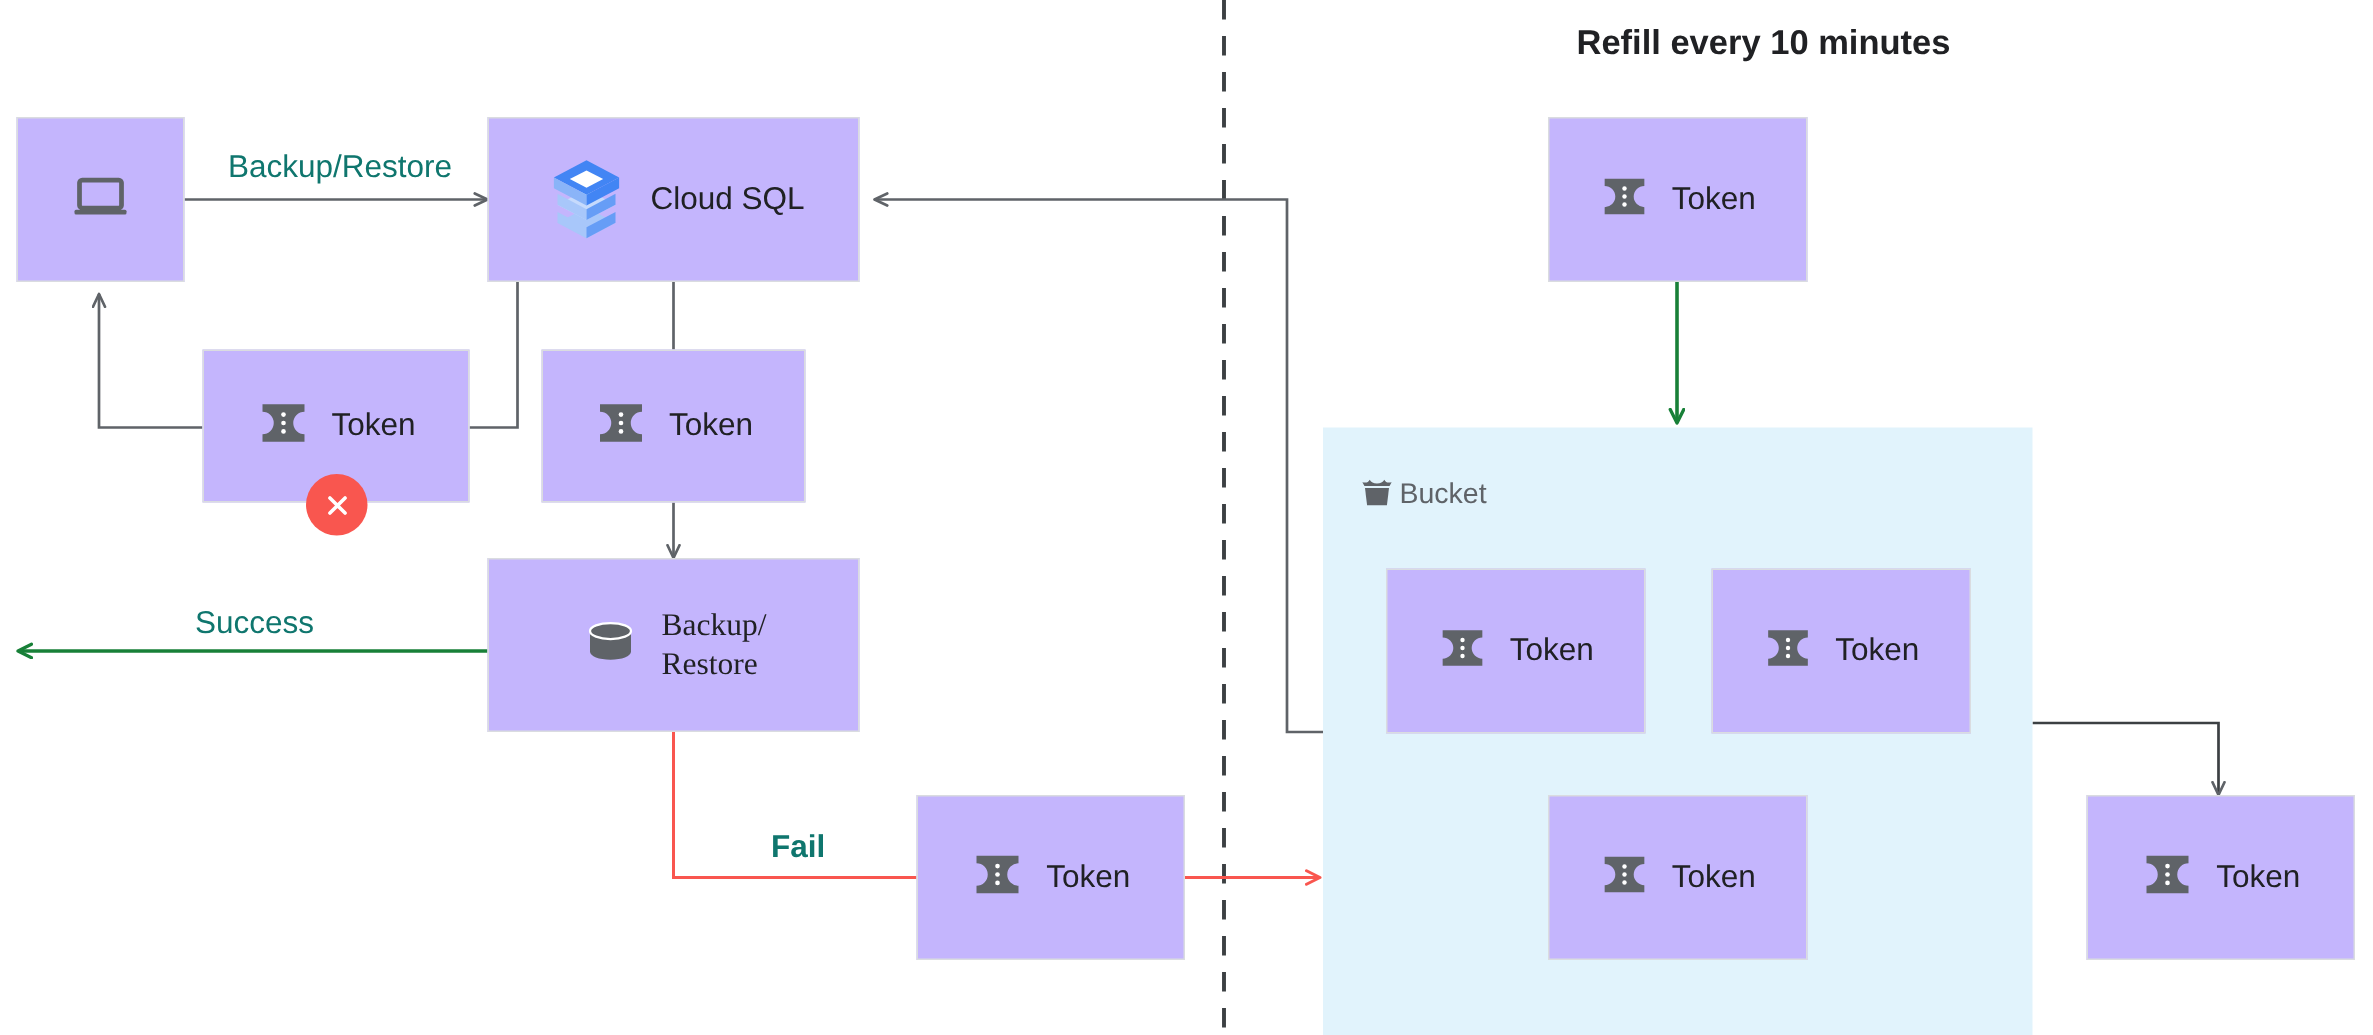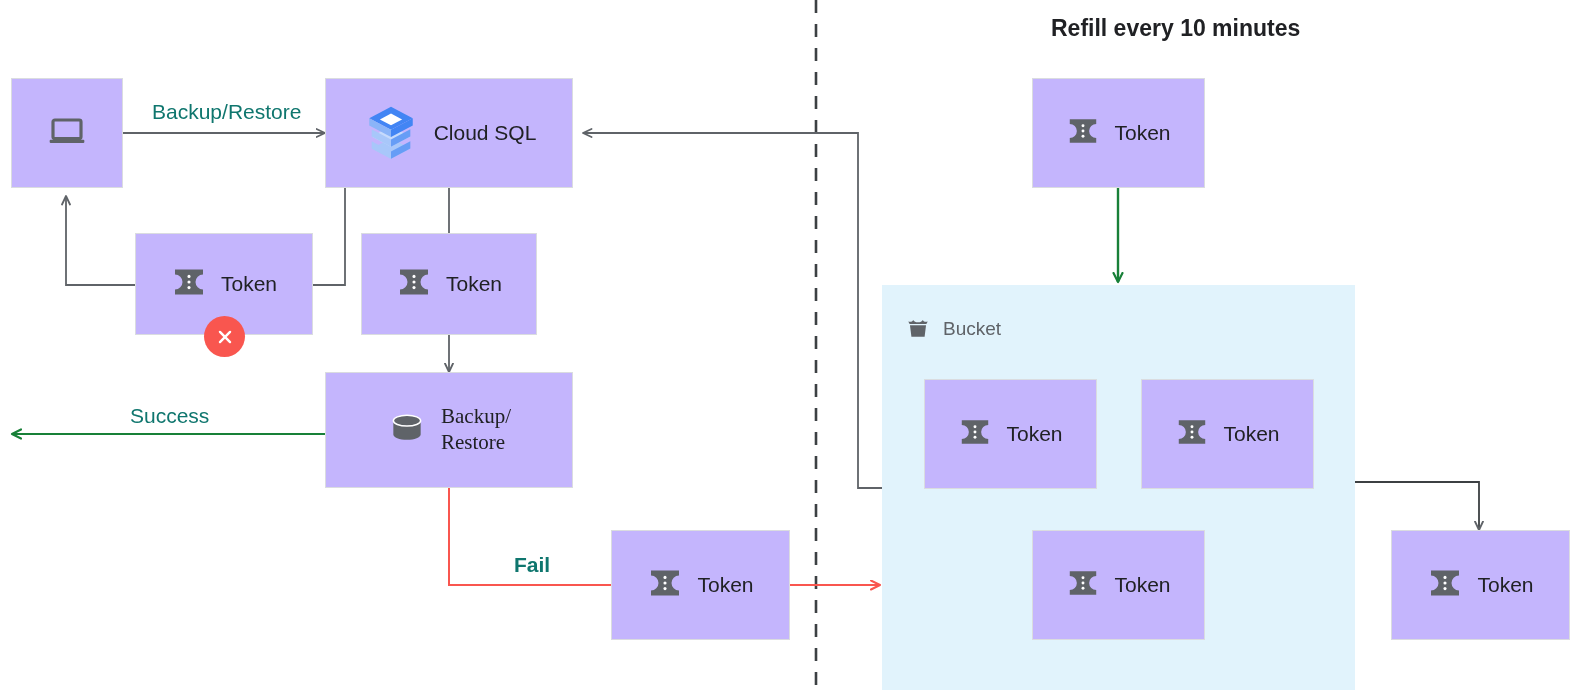--- a/index.html
+++ b/index.html
@@ -31,21 +31,20 @@
 
   
   .bucket-panel {
     position: absolute;
     background: #e1f3fc;
   }
   .bucket-head {
     position: absolute;
     display: flex;
     align-items: center;
-    gap: 10px;
   }
   .bucket-title {
     font-size: 19px;
     color: #5f6368;
   }
 
   
   .title {
     position: absolute;
     font-size: 23px;

